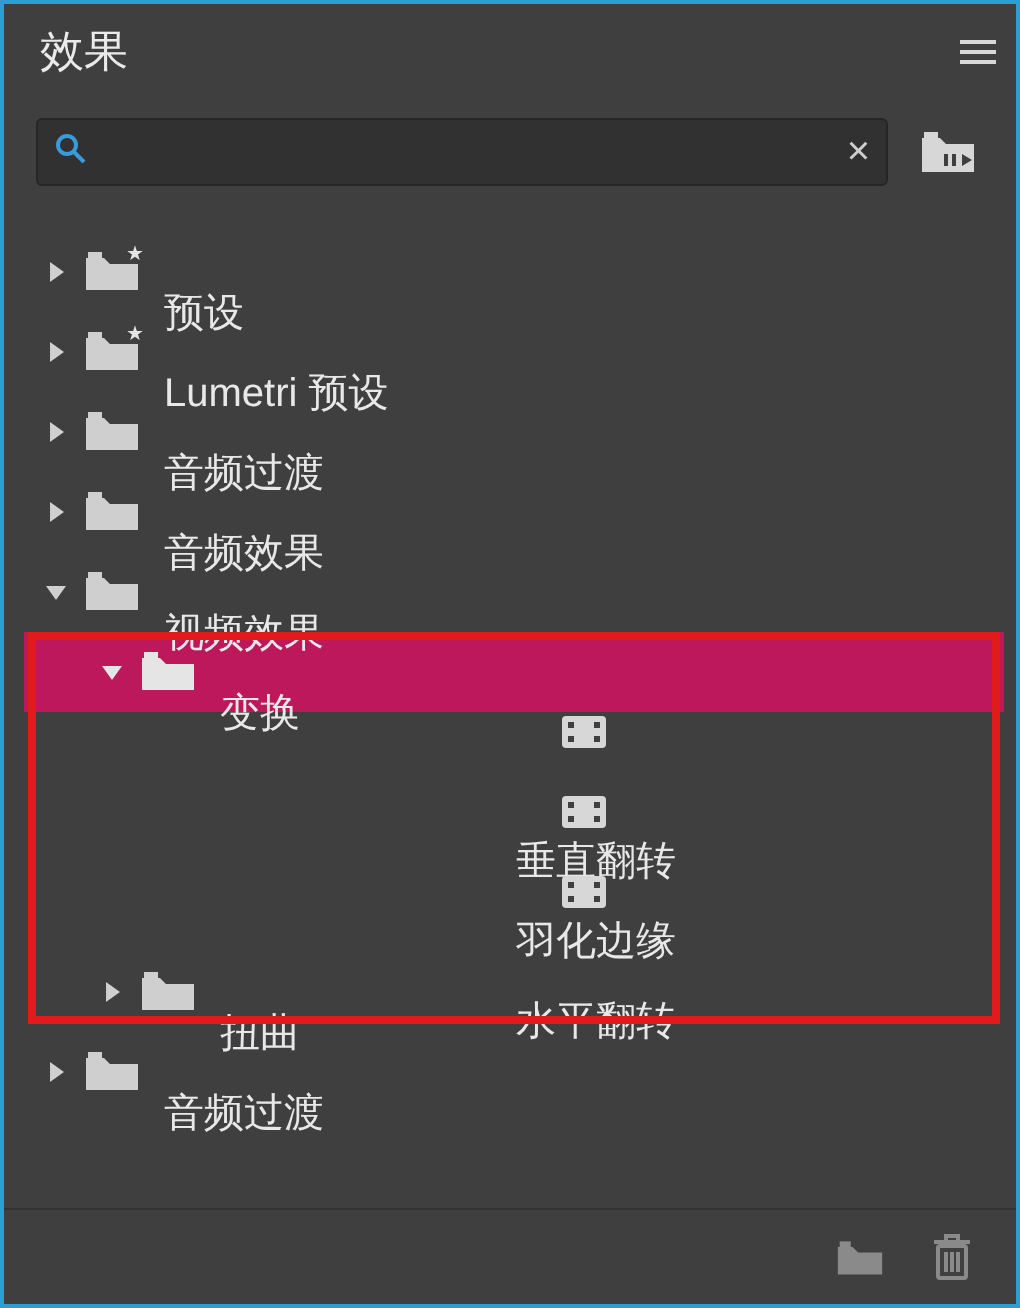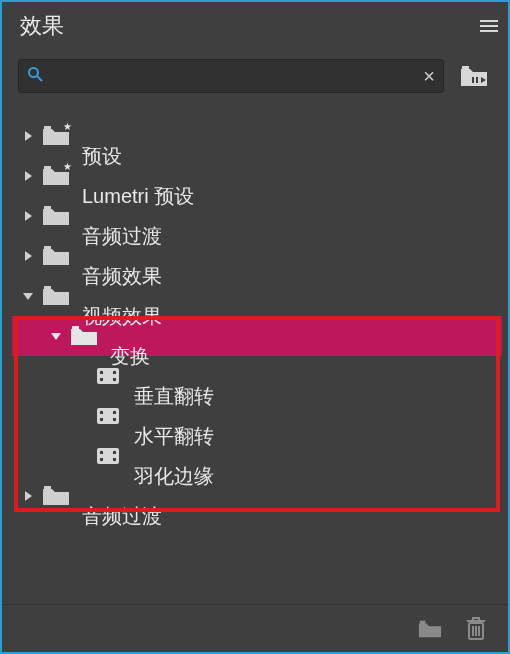--- a/index.html
+++ b/index.html
@@ -50,21 +50,21 @@
     color: #e8e8e8; font-size: 20px;
   }
   .row.selected { background: #be185d; }
   .arrow {
     width: 16px; height: 16px; display: flex; align-items: center; justify-content: center;
     margin-right: 6px; cursor: pointer; color: #cfcfcf;
   }
   .arrow svg { display: block; }
   .indent-0 { padding-left: 8px; }
   .indent-1 { padding-left: 36px; }
-  .indent-2 { padding-left: 82px; }
+  .indent-2 { padding-left: 82px; flex-direction: column; }
   .folder-icon, .effect-icon {
     width: 28px; height: 22px; margin-right: 12px; position: relative;
     display: flex; align-items: center; justify-content: center;
   }
   .folder-icon svg, .effect-icon svg { display: block; }
   .star {
     position: absolute; top: -4px; right: -2px; color: #e5e5e5; font-size: 10px;
   }
   .label { white-space: nowrap; margin-top: 41px; }
   .highlight-box {
@@ -227,37 +227,51 @@
   <div class="row indent-2">
     <span class="effect-icon">
       <svg width="24" height="20" viewBox="0 0 24 20">
           <rect x="1" y="2" width="22" height="16" rx="2" fill="#d7d7d7"></rect>
           <rect x="4" y="5" width="3" height="3" fill="#3f3f3f"></rect>
           <rect x="4" y="12" width="3" height="3" fill="#3f3f3f"></rect>
           <rect x="17" y="5" width="3" height="3" fill="#3f3f3f"></rect>
           <rect x="17" y="12" width="3" height="3" fill="#3f3f3f"></rect>
         </svg>
     </span>
-    <span class="label">水平翻转</span>
+    <span class="label">羽化边缘</span>
   </div>
 
   <div class="row indent-2">
     <span class="effect-icon">
       <svg width="24" height="20" viewBox="0 0 24 20">
           <rect x="1" y="2" width="22" height="16" rx="2" fill="#d7d7d7"></rect>
           <rect x="4" y="5" width="3" height="3" fill="#3f3f3f"></rect>
           <rect x="4" y="12" width="3" height="3" fill="#3f3f3f"></rect>
           <rect x="17" y="5" width="3" height="3" fill="#3f3f3f"></rect>
           <rect x="17" y="12" width="3" height="3" fill="#3f3f3f"></rect>
         </svg>
     </span>
-    <span class="label">羽化边缘</span>
-  </div>
-
-
+    <span class="label">水平翻转</span>
+  </div>
+
+
+  <div class="row indent-1">
+    <span class="arrow">
+      <svg width="10" height="12" viewBox="0 0 10 12">
+          <polygon points="2,1 9,6 2,11" fill="#cfcfcf"></polygon>
+        </svg>
+    </span>
+    <span class="folder-icon">
+      <svg width="28" height="22" viewBox="0 0 28 22">
+          <path d="M1 4 h9 l3 3 h14 v13 h-26 z" fill="#cfcfcf"></path>
+          <rect x="2" y="1" width="7" height="4" fill="#cfcfcf"></rect>
+        </svg>
+    </span>
+    <span class="label">扭曲</span>
+  </div>
 
   <div class="row indent-0">
     <span class="arrow">
       <svg width="10" height="12" viewBox="0 0 10 12">
           <polygon points="2,1 9,6 2,11" fill="#cfcfcf"></polygon>
         </svg>
     </span>
     <span class="folder-icon">
       <svg width="28" height="22" viewBox="0 0 28 22">
           <path d="M1 4 h9 l3 3 h14 v13 h-26 z" fill="#cfcfcf"></path>

